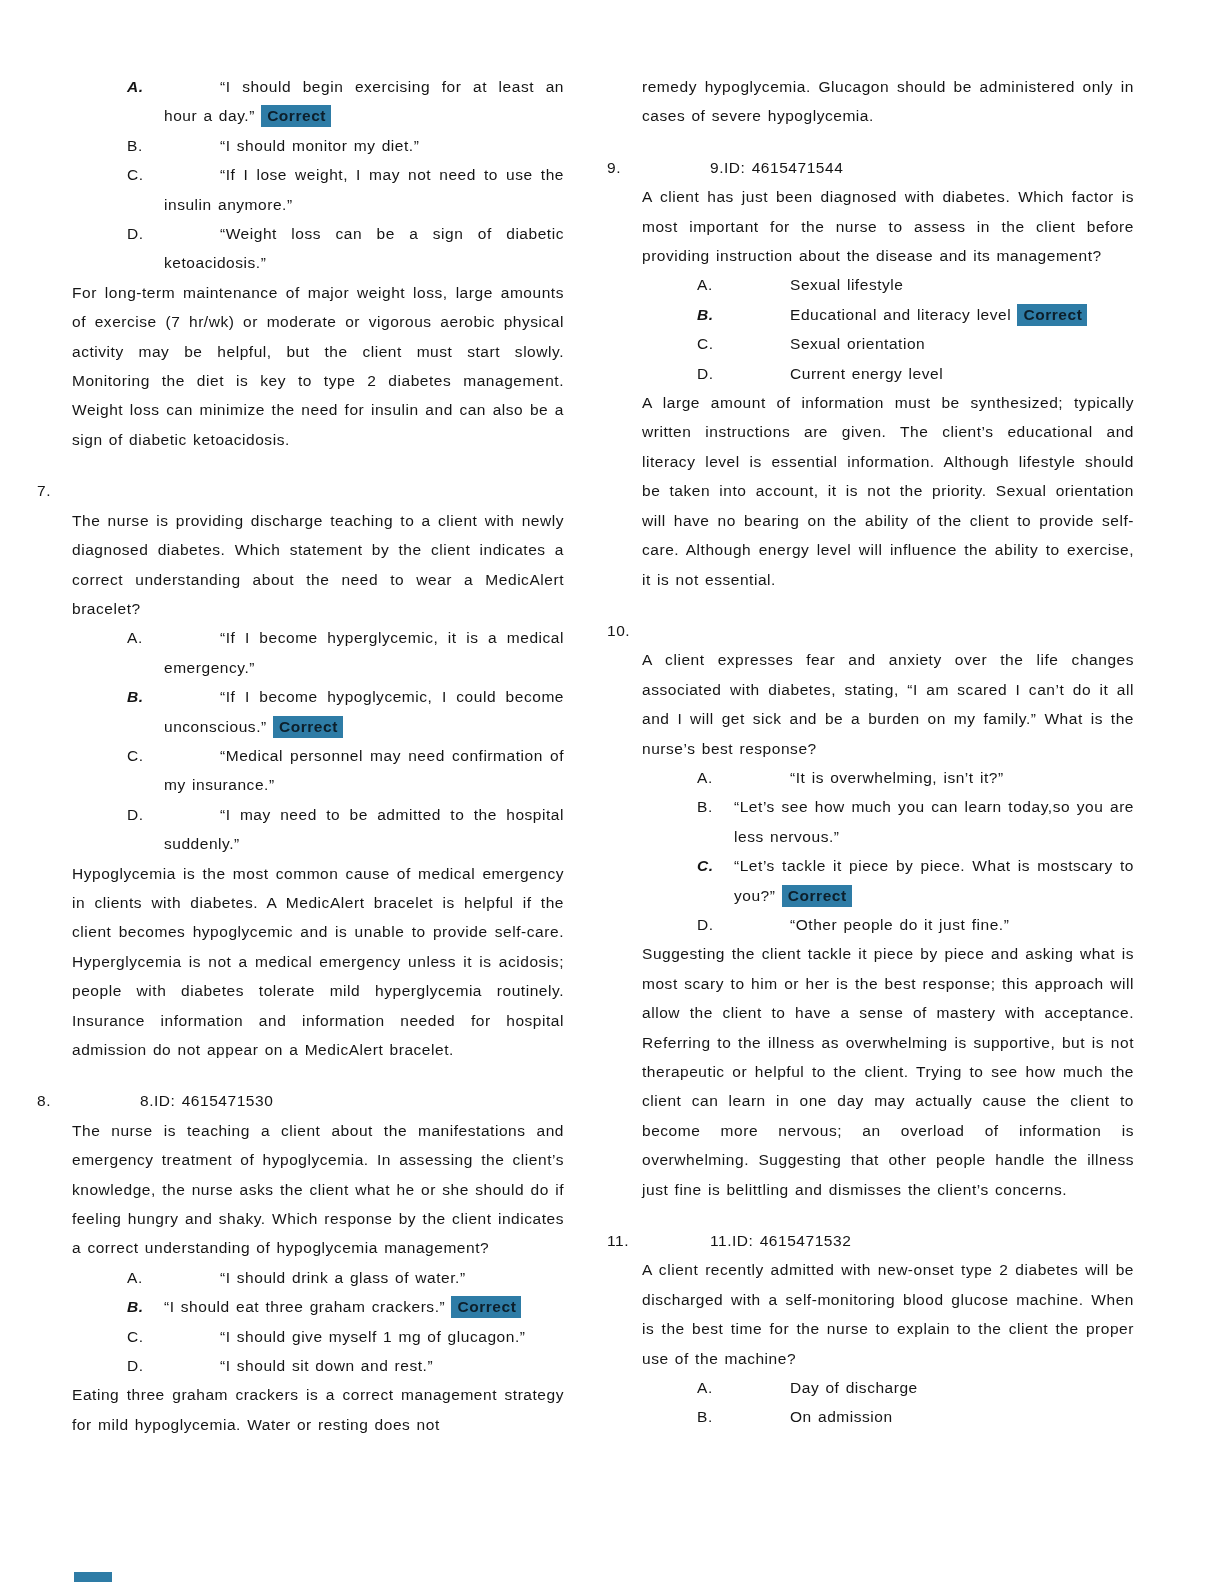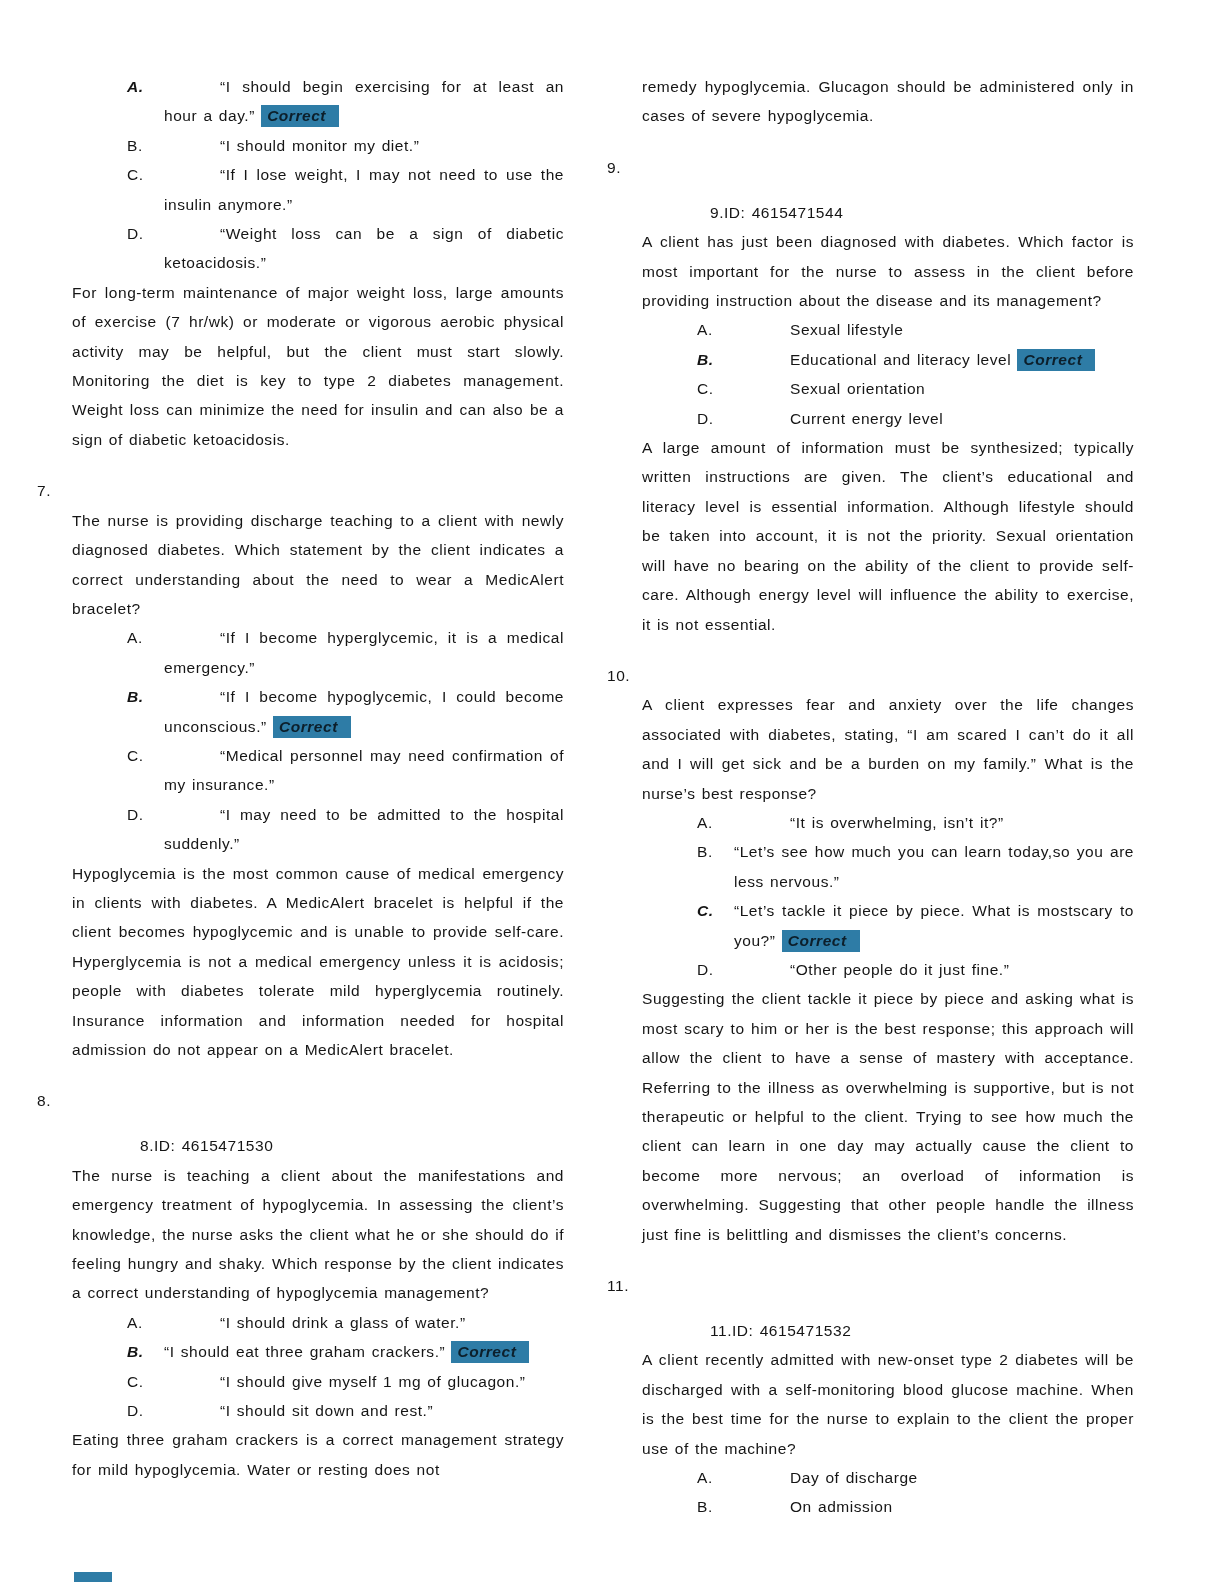--- a/index.html
+++ b/index.html
@@ -18,36 +18,35 @@
     padding: 72px 90px 30px 72px;
     overflow: hidden;
   }
   .cols { display: flex; gap: 78px; align-items: flex-start; }
   .col { flex: 1 1 0; min-width: 0; }
 
   .rationale, .stem { text-align: justify; }
 
   .qnum { display: flex; margin-top: 22px; }
   .qn { flex: 0 0 103px; margin-left: -35px; }
-  .qid { flex: 1; margin-top: 45px; }
+  .qid { flex: 1; }
 
   .option { display: flex; margin-left: 55px; }
   .option .letter { flex: 0 0 37px; }
   .option .obody { flex: 1; text-indent: 56px; text-align: justify; }
   .option .obody.flush { text-indent: 0; }
 
   .correct-letter { font-style: italic; font-weight: 700; }
   .b { font-weight: 400; }
 
   .correct-badge {
     background: var(--hl-bg, #2e7ca6);
     color: var(--hl-fg, #0c1f2b);
-    font-style: italic;
     font-weight: 700;
-    padding: 2px 13px 3px 6px;
+    padding: 2px 5px 3px 6px;
     white-space: nowrap;
   }
 
   .cutoff {
     position: absolute;
     left: 74px;
     top: 1572px;
     width: 38px;
     height: 10px;
     background: var(--hl-bg, #2e7ca6);

